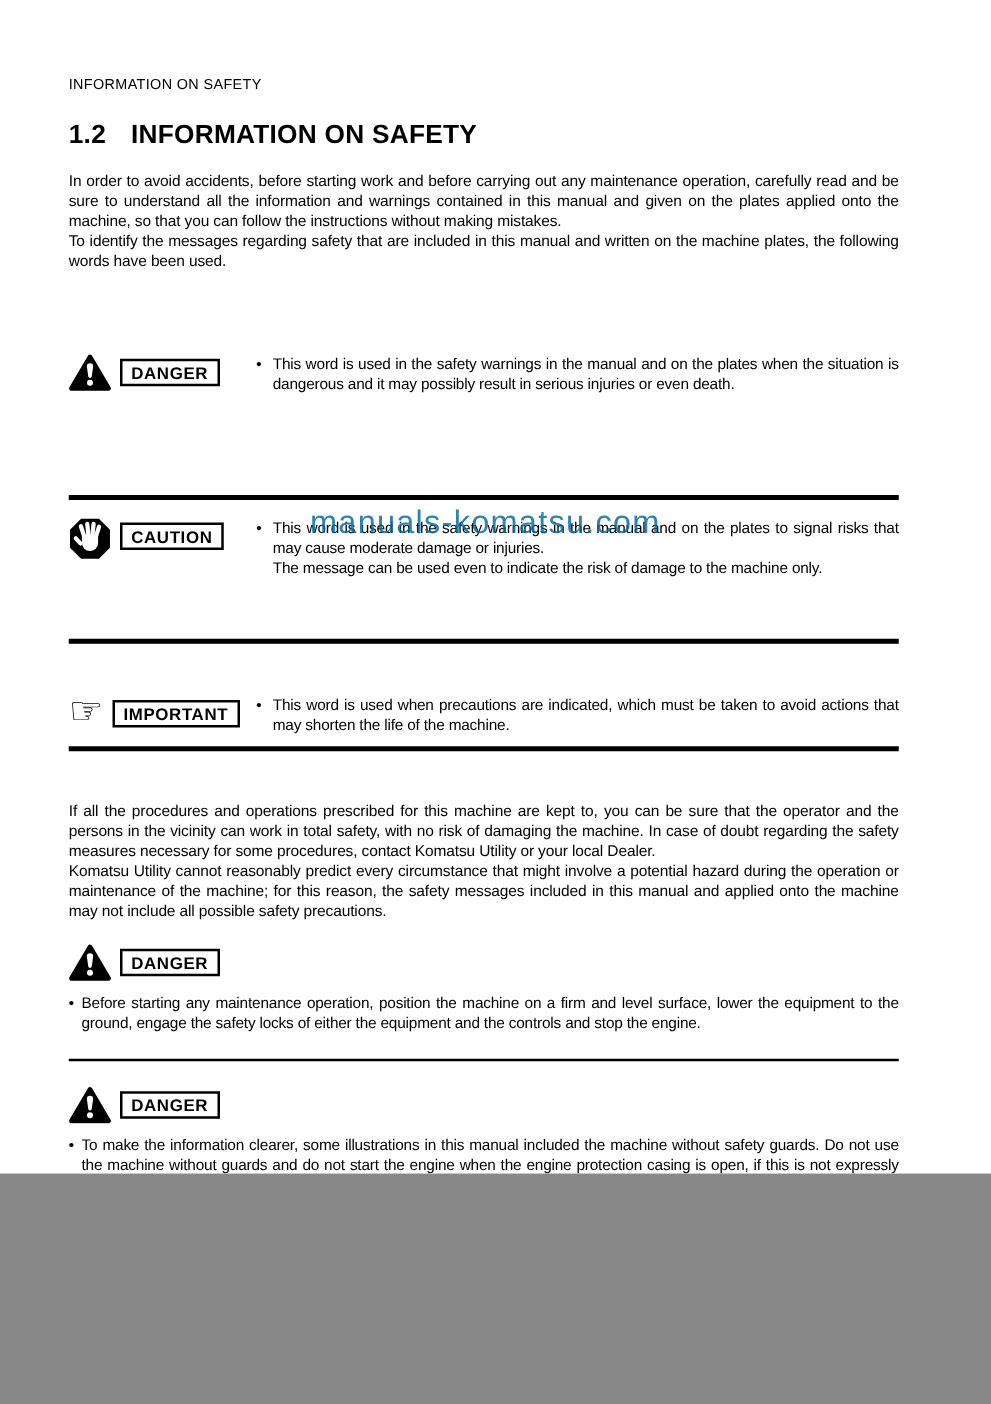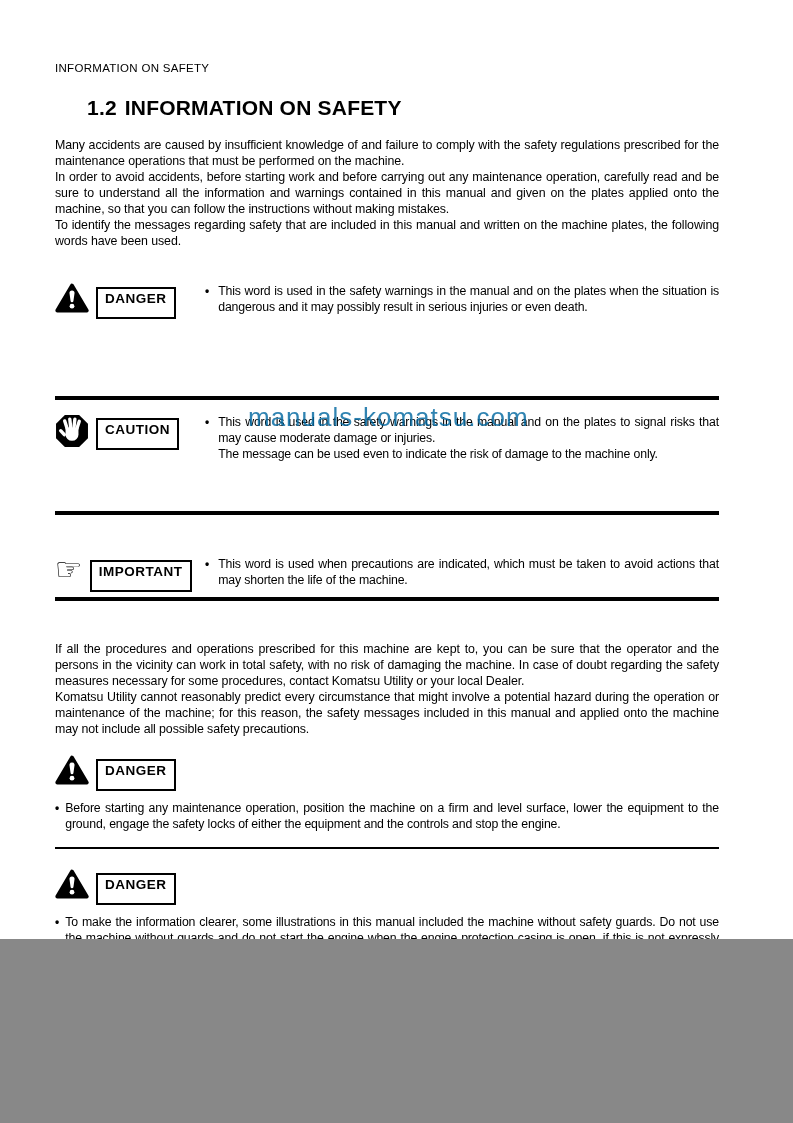--- a/index.html
+++ b/index.html
@@ -13,42 +13,42 @@
     color:#000;
     overflow:hidden;
   }
   .running-header {
     position:absolute; top:62px; left:55px;
     font-size:11.5px; letter-spacing:.3px;
   }
   .heading {
     position:absolute; top:96px; left:55px;
     font-size:21px; font-weight:bold;
-    display:flex; gap:8px; letter-spacing:.2px;margin-left:32px;
+    display:flex; gap:20px; letter-spacing:.2px;
   }
   .body-text {
     font-size:12.4px; line-height:16px;
     text-align:justify; letter-spacing:-0.1px;
   }
   .intro   { position:absolute; top:137px; left:55px; width:664px; }
   .para2   { position:absolute; top:641px; left:55px; width:664px; }
 
   .notice { position:absolute; left:55px; width:664px; display:flex; }
   .notice-1 { top:283px; }
   .notice-2 { top:414px; }
   .notice-3 { top:556px; }
   .notice-head {
     width:150px; flex-shrink:0;
     display:flex; align-items:flex-start; gap:7px;
   }
   .sign-box {
     display:inline-block;
     border:2px solid #000;
     font-weight:bold; font-size:13.5px;
-    padding:2px 7px 11px 7px;
+    padding:2px 7px 1px 7px;
     letter-spacing:.5px;
     margin-top:4px;
     white-space:nowrap;
     background:#fff;
   }
   .notice-body { flex:1; display:flex; gap:9px; }
   .bullet-marker { font-size:12px; font-weight:bold; line-height:16px; }
   .notice-text {
     font-size:12.3px; font-weight:normal; line-height:16px;
     text-align:justify; letter-spacing:-0.15px;
@@ -97,21 +97,20 @@
 <div class="page">
 
   <div class="running-header">INFORMATION ON SAFETY</div>
 
   <div class="heading">
     <span>1.2</span>
     <span>INFORMATION ON SAFETY</span>
   </div>
 
   <div class="intro">
-    <div class="body-text">Many accidents are caused by insufficient knowledge of and failure to comply with the safety regulations prescribed for the maintenance operations that must be performed on the machine.</div>
     <div class="body-text">In order to avoid accidents, before starting work and before carrying out any maintenance operation, carefully read and be sure to understand all the information and warnings contained in this manual and given on the plates applied onto the machine, so that you can follow the instructions without making mistakes.</div>
     <div class="body-text">To identify the messages regarding safety that are included in this manual and written on the machine plates, the following words have been used.</div>
   </div>
 
   <div class="notice notice-1">
     <div class="notice-head">
       <span>
         <svg class="tri-icon" viewBox="0 0 100 88" width="34" height="30" aria-hidden="true">
           <path d="M50 8 L93 81 L7 81 Z" fill="#000" stroke="#000" stroke-width="12" stroke-linejoin="round"></path>
           <path d="M50 22 a7.5 7.5 0 0 1 7.5 7.5 l-3.4 24 a4.2 4.2 0 0 1 -8.2 0 l-3.4 -24 A7.5 7.5 0 0 1 50 22 z" fill="#fff"></path>

